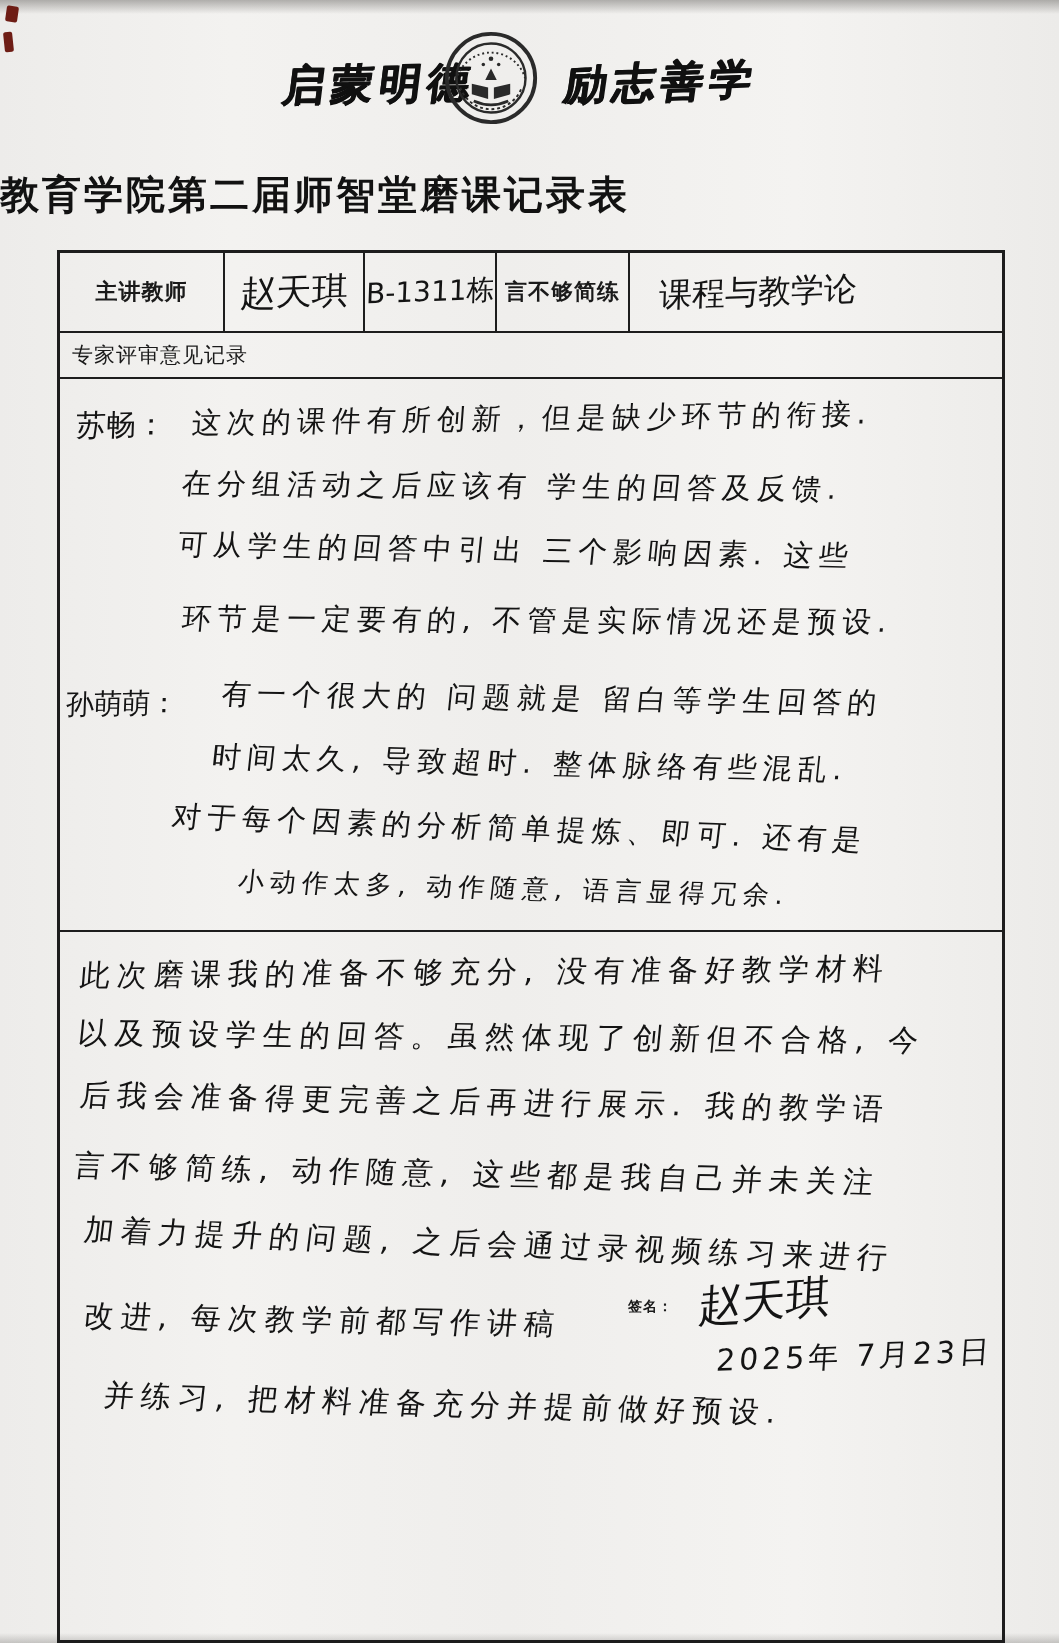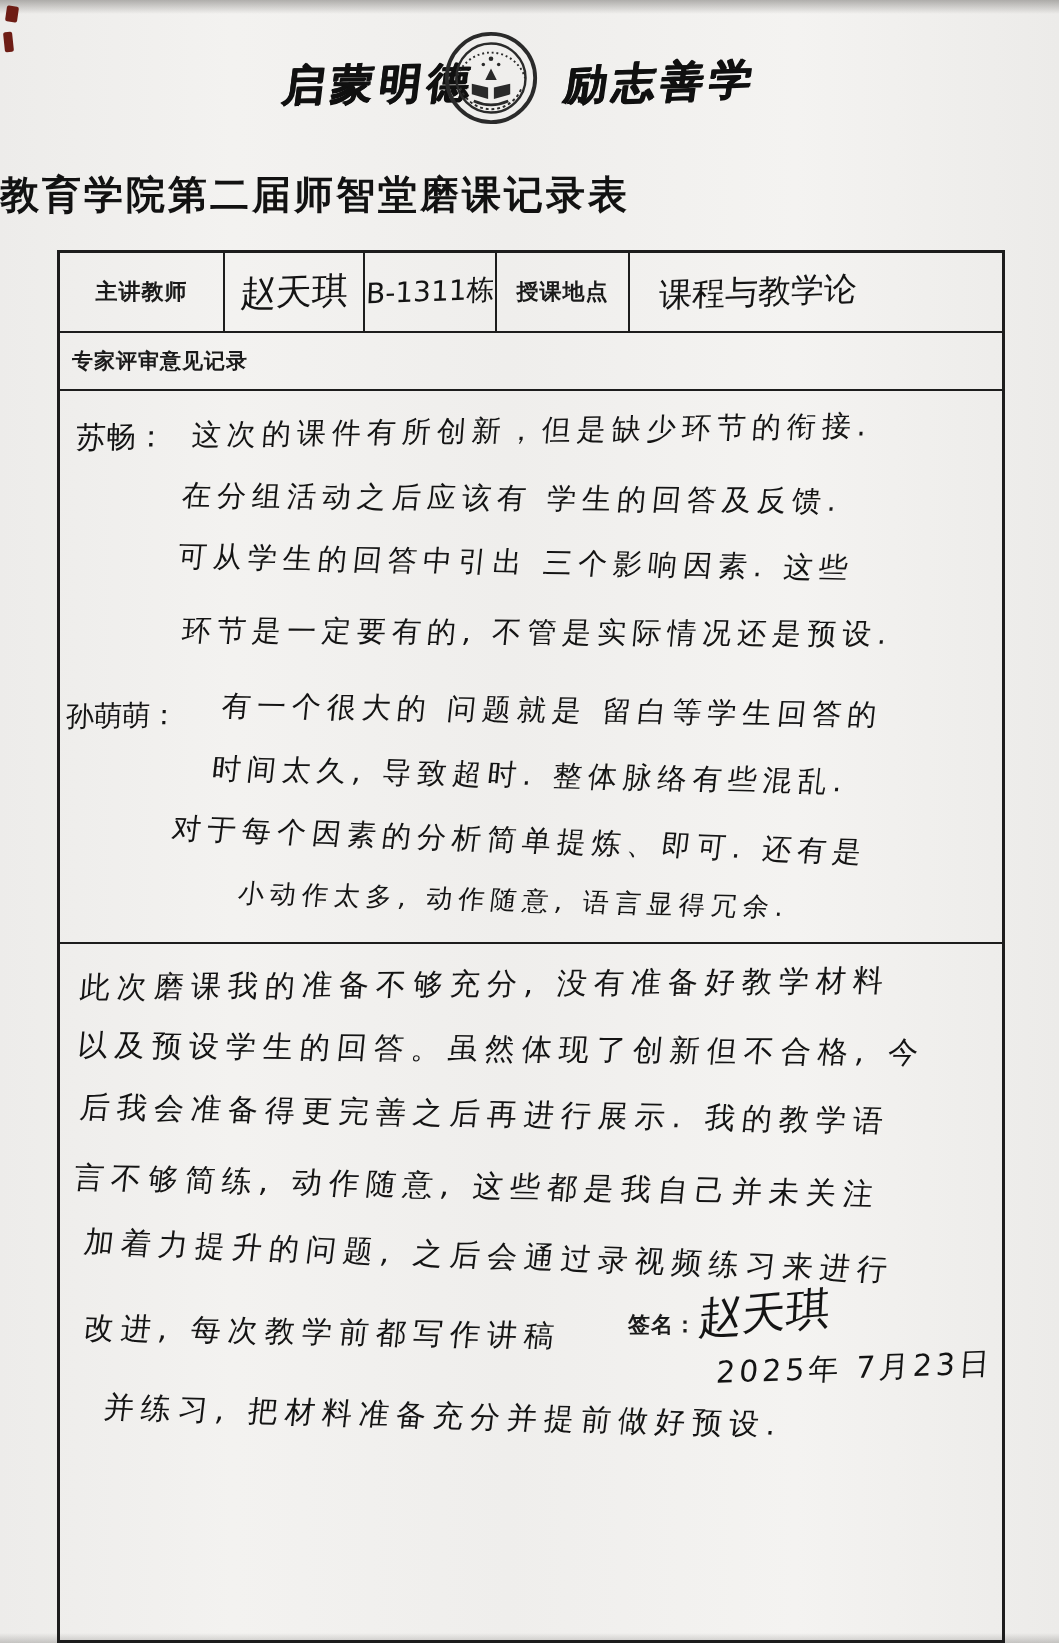--- a/index.html
+++ b/index.html
@@ -28,33 +28,33 @@
     font-size:39px;font-weight:900;letter-spacing:3px;color:#121212;
     font-family:"Liberation Serif",serif;}
 
   .form-table{position:absolute;left:57px;top:250px;width:948px;height:1393px;
     border:3px solid #1d1d1d;box-sizing:border-box;background:transparent;}
   .row{display:flex;box-sizing:border-box;}
   .cell{box-sizing:border-box;border-right:2px solid #1d1d1d;display:flex;align-items:center;justify-content:center;position:relative;}
   .cell:last-child{border-right:none;}
   .row1{height:80px;border-bottom:2px solid #1d1d1d;}
   .label-cell{font-size:22px;font-weight:700;letter-spacing:1px;}
-  .section-head{height:58px;border-bottom:2px solid #1d1d1d;display:flex;align-items:center;
-    padding-left:12px;font-size:21px;font-weight:700;letter-spacing:1px;box-sizing:border-box;}
+  .section-head{height:46px;border-bottom:2px solid #1d1d1d;display:flex;align-items:center;
+    padding-left:12px;font-size:21px;font-weight:400;letter-spacing:1px;box-sizing:border-box;}
   .comments-cell{height:551px;border-bottom:2px solid #1d1d1d;position:relative;overflow:hidden;}
   .reflect-head{height:50px;border-bottom:2px solid #1d1d1d;display:flex;align-items:center;
     padding-left:12px;font-size:21px;font-weight:700;letter-spacing:1px;box-sizing:border-box;}
   .reflect-cell{height:646px;position:relative;overflow:hidden;}
 
   .hw{font-family:"DejaVu Sans",sans-serif;color:#141414;white-space:nowrap;position:absolute;
     font-weight:500;}
   .hw-val{position:static;transform:rotate(-2deg) skewX(-4deg);}
   .ex-line{font-size:29px;letter-spacing:6px;}
   .rf-line{font-size:30px;letter-spacing:7px;}
-  .sig-label{position:absolute;font-size:22px;font-weight:700;letter-spacing:1px;}
+  .sig-label{position:absolute;font-size:14px;font-weight:700;letter-spacing:1px;}
 </style>
 </head>
 <body>
 
 <div class="scan-edge-top"></div>
 <div class="scan-edge-bottom"></div>
 <div class="red-mark m1"></div>
 <div class="red-mark m2"></div>
 
 <div class="motto-row">
@@ -82,21 +82,21 @@
 <div class="form-table">
 
   <div class="row row1">
     <div class="cell label-cell" style="width:165px">主讲教师</div>
     <div class="cell" style="width:140px">
       <span class="hw hw-val" style="font-size:36px">赵天琪</span>
     </div>
     <div class="cell" style="width:132px">
       <span class="hw hw-val" style="font-size:28px">B-1311栋</span>
     </div>
-    <div class="cell label-cell" style="width:133px">授课地点</div>
+    <div class="cell label-cell" style="width:133px">言不够简练</div>
     <div class="cell" style="width:255px">
       <span class="hw hw-val" style="font-size:33px">课程与教学论</span>
     </div>
   </div>
 
   <div class="section-head">专家评审意见记录</div>
 
   <div class="comments-cell">
     <span class="hw" style="left:16px;top:26px;font-size:30px;transform:rotate(-1deg) skewX(-3deg)">苏畅：</span>
     <span class="hw ex-line" style="left:132px;top:20px;transform:rotate(-0.8deg) skewX(-5deg)">这次的课件有所创新，但是缺少环节的衔接.</span>

